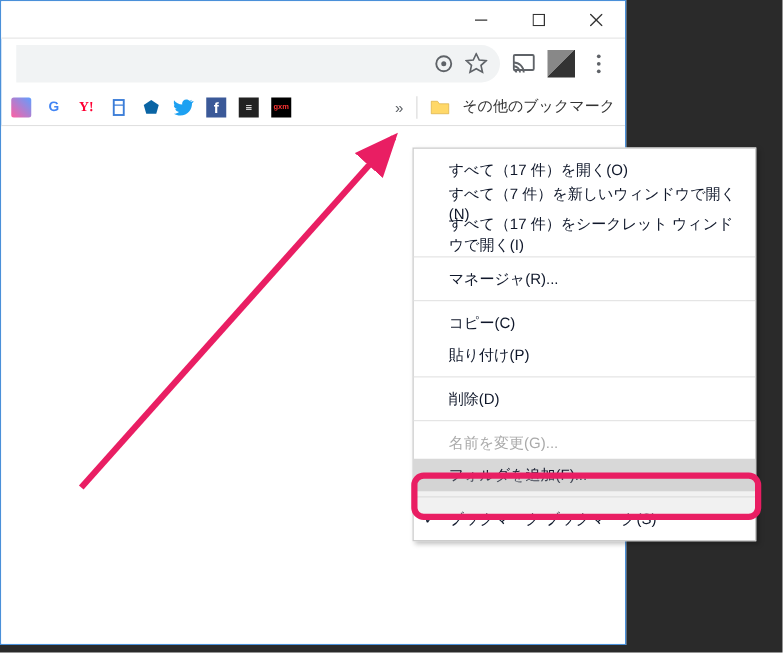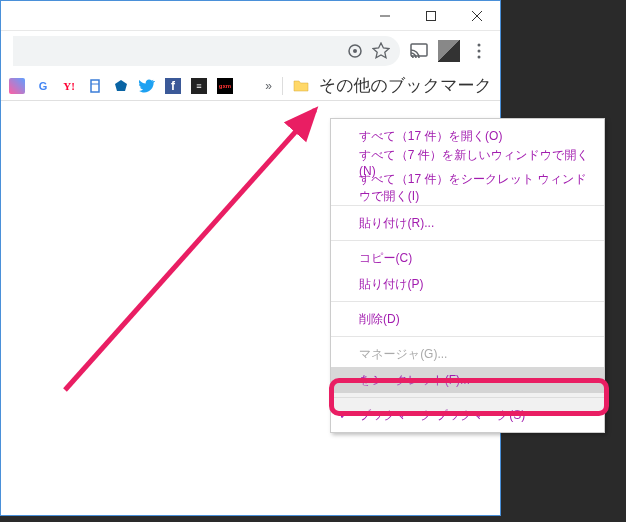--- a/index.html
+++ b/index.html
@@ -50,37 +50,37 @@
     display: flex; align-items: center; gap: 10px;
     padding: 0 8px;
     border-bottom: 1px solid #e0e0e0;
   }
   .bmicons { display: flex; gap: 10px; align-items: center; }
   .bmi { width: 16px; height: 16px; display: flex; align-items: center; justify-content: center; font-size: 11px; font-weight: bold; }
   .bmbar-right { margin-left: auto; display: flex; align-items: center; gap: 10px; }
   .chev { color: #5f6368; font-size: 12px; }
   .sep { width: 1px; height: 18px; background: #ddd; }
   .folder-ic { width: 16px; height: 16px; }
-  .other-bm { color: #333; font-size: 17px; }
+  .other-bm { color: #333; font-size: 12px; }
   .content { background: #fff; flex: 1; height: calc(100% - 100px); }
 
   .ctxmenu {
     position: absolute;
     left: 330px; top: 118px;
     width: 275px;
     background: #fff;
     border: 1px solid #ccc;
     box-shadow: 2px 2px 4px rgba(0,0,0,.25);
     padding: 4px 0;
   }
   .mi {
     height: 26px;
     padding: 0 14px 0 28px;
     display: flex; align-items: center;
-    color: #a21caf; font-size: 12px;
+    color: #0f172a; font-size: 12px;
     position: relative;
   }
   .mi.disabled { color: #aaa; }
   .msep { height: 1px; background: #e5e5e5; margin: 4px 0; }
   .check { position: absolute; left: 8px; font-size: 12px; }
 
   .highlight {
     position: absolute;
     left: 329px; top: 378px;
     width: 280px; height: 38px;
@@ -187,29 +187,29 @@
   </div>
 
   <div class="content"></div>
 </div>
 
 <div class="ctxmenu">
   <div class="mi">すべて（17 件）を開く(O)</div>
   <div class="mi">すべて（7 件）を新しいウィンドウで開く(N)</div>
   <div class="mi">すべて（17 件）をシークレット ウィンドウで開く(I)</div>
   <div class="msep"></div>
-  <div class="mi">貼り付け(R)...</div>
+  <div class="mi">マネージャ(R)...</div>
   <div class="msep"></div>
   <div class="mi">コピー(C)</div>
   <div class="mi">貼り付け(P)</div>
   <div class="msep"></div>
   <div class="mi">削除(D)</div>
   <div class="msep"></div>
-  <div class="mi disabled">マネージャ(G)...</div>
-  <div class="mi hl">をシークレット(F)...</div>
+  <div class="mi disabled">名前を変更(G)...</div>
+  <div class="mi hl">フォルダを追加(F)...</div>
   <div class="msep"></div>
   <div class="mi">
     <span class="check">✓</span>
     <span>ブックマーク ブックマーク(S)</span>
   </div>
 </div>
 
 <div class="highlight"></div>
 
 <svg class="arrow-svg" width="280" height="300">

